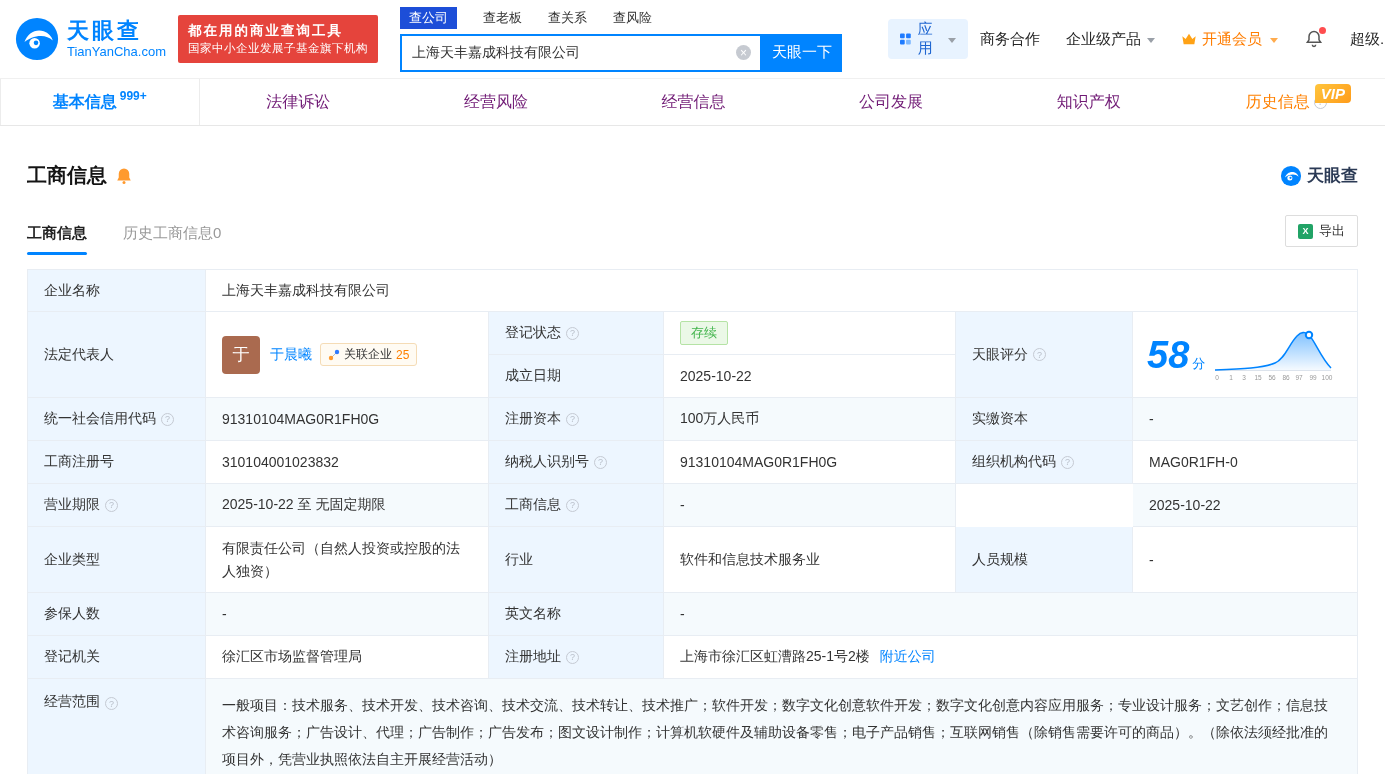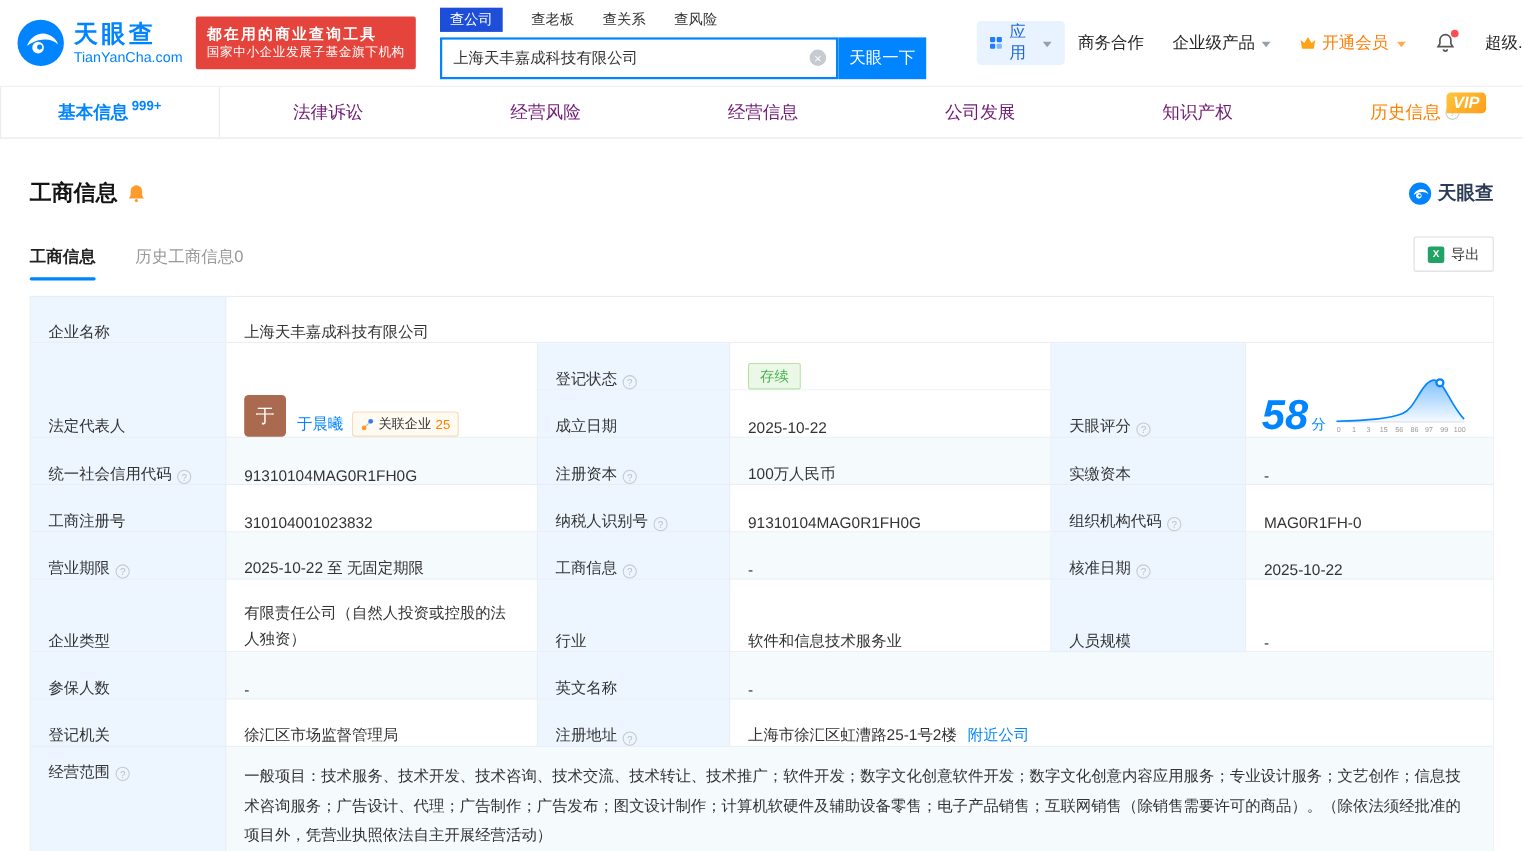--- a/index.html
+++ b/index.html
@@ -69,21 +69,21 @@
     cursor:pointer; margin-bottom:8px; font-family:inherit; }
   .excel-icon { width:15px; height:15px; background:#21a366; border-radius:2px; display:flex;
     align-items:center; justify-content:center; }
   .excel-icon::after { content:"X"; color:#fff; font-size:9px; font-weight:700; }
 
   
   .info-table { margin-top:14px; display:grid;
     grid-template-columns:178px 283px 175px 292px 177px 1fr;
     grid-template-rows:42px 43px 43px 43px 43px 43px 66px 43px 43px auto;
     border:1px solid #e8edf3; font-size:14px; color:#333; }
-  .cell { display:flex; align-items:flex-end; padding:0 16px; background:#fff; min-width:0;
+  .cell { display:flex; align-items:center; padding:0 16px; background:#fff; min-width:0;
     border-right:1px solid #e8edf3; border-bottom:1px solid #e8edf3; }
   .cell.label { background:#edf6ff; gap:5px; }
   .cell.alt { background:#f5fafd; }
   .cell.last-col { border-right:none; }
   .cell.last-row { border-bottom:none; }
   .cell .wrap-text { line-height:23px; }
   .scope-cell { display:block; padding:13px 16px; line-height:27px; }
   .help-icon { width:13px; height:13px; min-width:13px; border:1px solid #c5cad3; border-radius:50%;
     color:#b8bfc9; font-size:9px; display:inline-flex; align-items:center; justify-content:center;
     cursor:pointer; }
@@ -356,24 +356,20 @@
     <div class="cell alt" style="grid-area:6/2/7/3">
       <span>2025-10-22 至 无固定期限</span>
     </div>
     <div class="cell label" style="grid-area:6/3/7/4">
       <span>工商信息</span>
       <span class="help-icon"></span>
     </div>
     <div class="cell alt" style="grid-area:6/4/7/5">
       <span>-</span>
     </div>
-    <div class="cell label" style="grid-area:6/5/7/6">
-      <span>核准日期</span>
-      <span class="help-icon"></span>
-    </div>
     <div class="cell alt last-col" style="grid-area:6/6/7/7">
       <span>2025-10-22</span>
     </div>
 
     <div class="cell label" style="grid-area:7/1/8/2">
       <span>企业类型</span>
     </div>
     <div class="cell" style="grid-area:7/2/8/3">
       <span class="wrap-text">有限责任公司（自然人投资或控股的法人独资）</span>
     </div>

